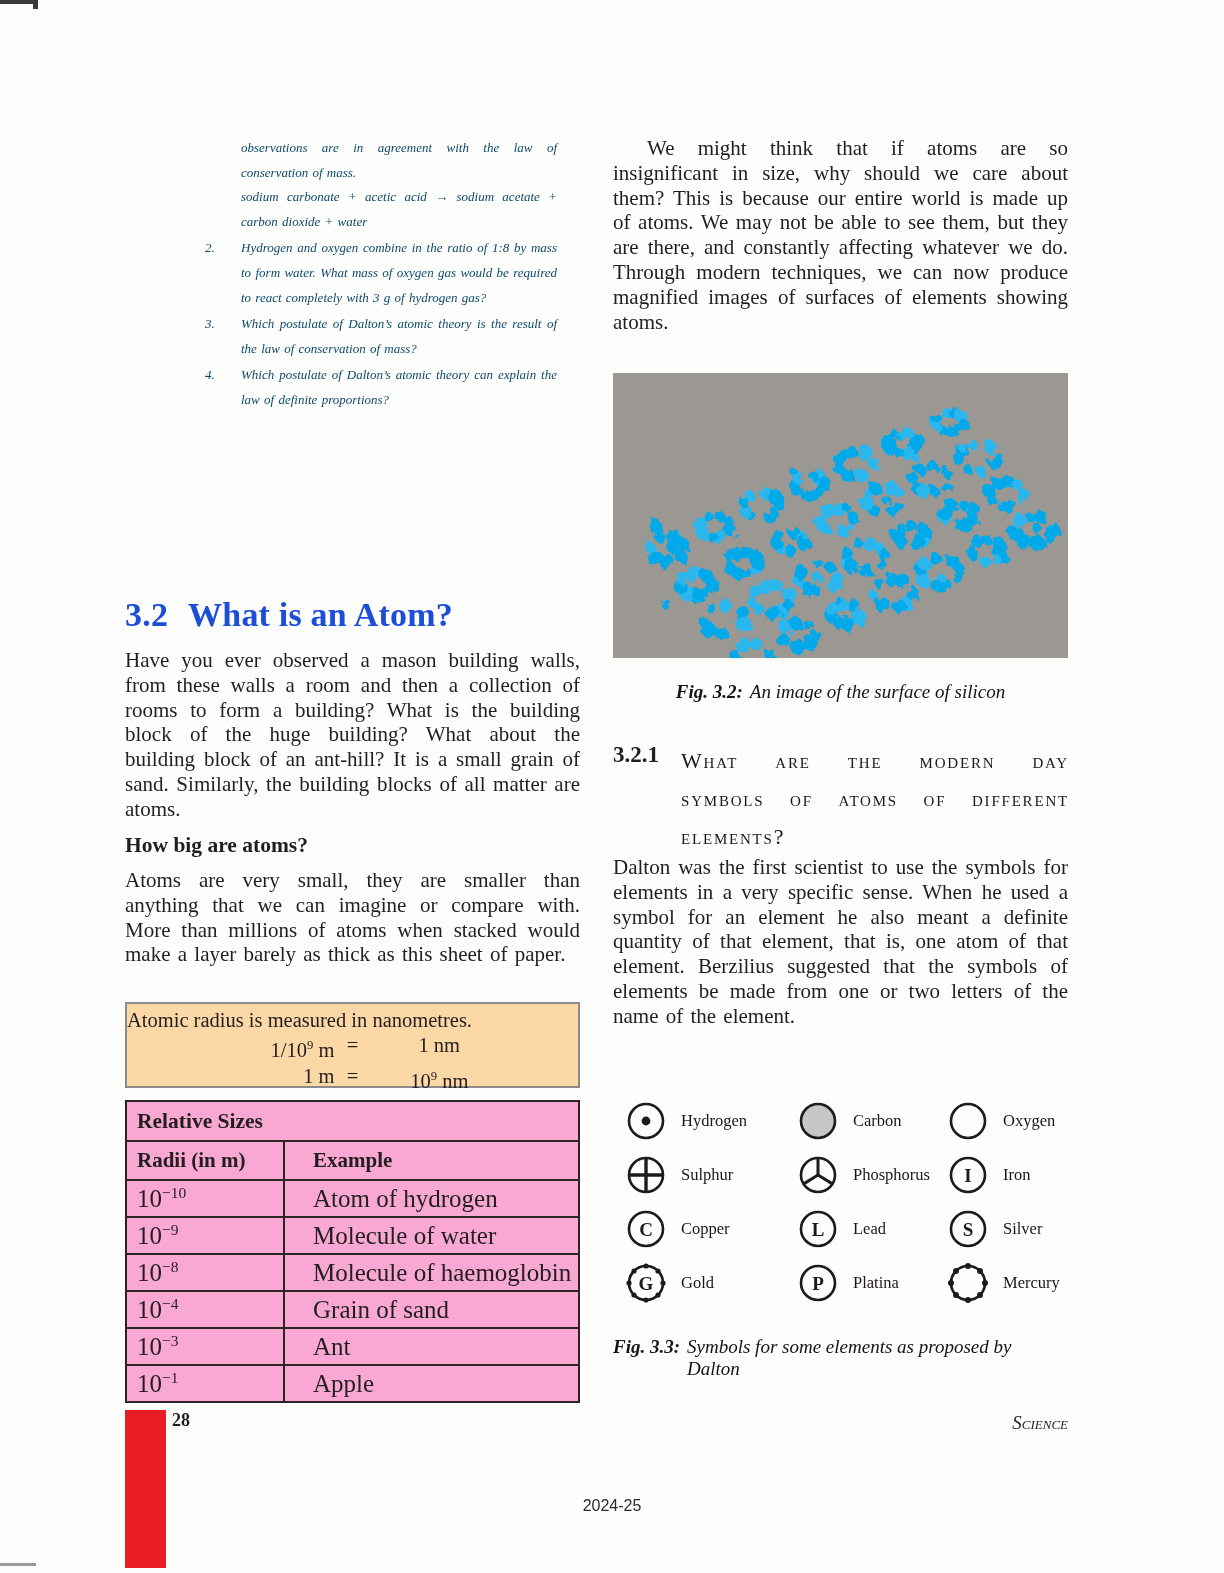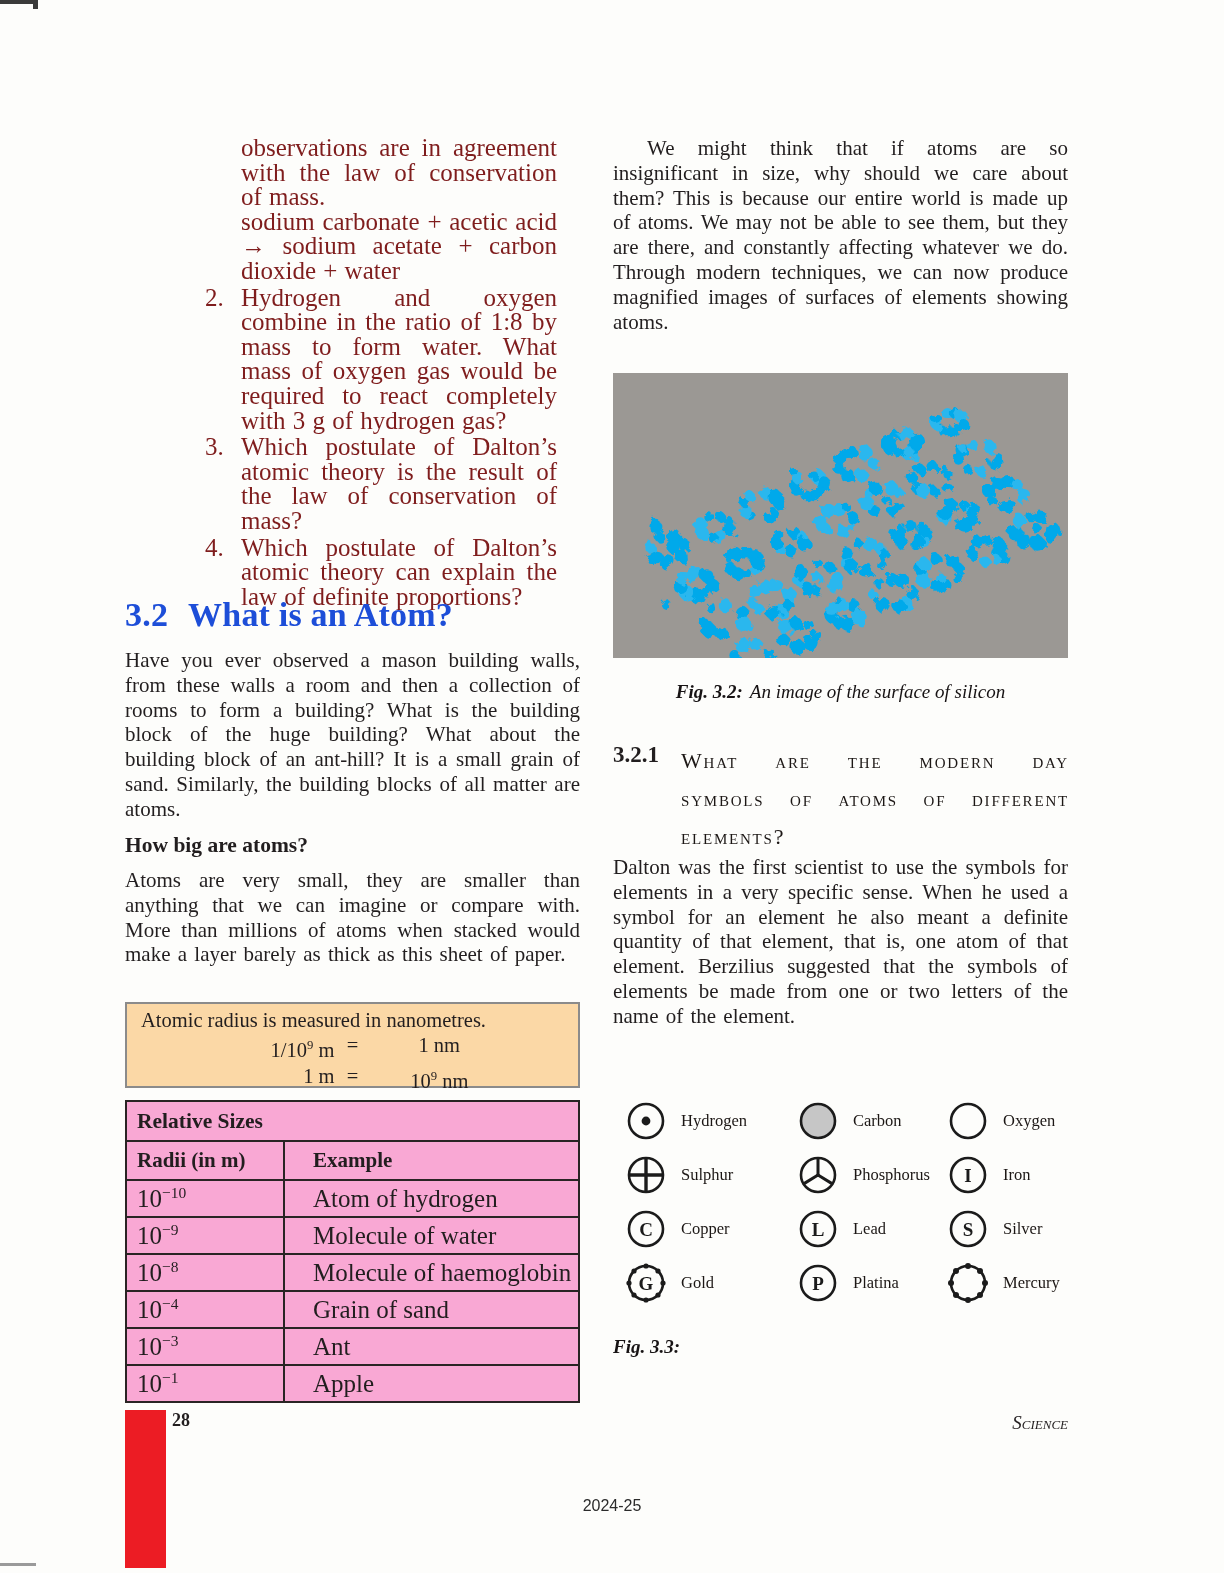--- a/index.html
+++ b/index.html
@@ -16,36 +16,36 @@
   
   .cropmark-h{left:0;top:0;width:38px;height:4px;background:#3a3a3a;}
   .cropmark-t{left:33px;top:0;width:5px;height:9px;background:#3a3a3a;}
   .regmark-bottom{left:0;top:1563px;width:36px;height:3px;background:#9a9a9a;}
 
   
   .left-col-x{left:125px;width:455px;}
   .right-col-x{left:613px;width:455px;}
 
   
-  .qlist{top:136px;color:#7f1d1d;font-size:25px;line-height:24.6px;}
+  .qlist{top:136px;font-style:italic;color:#0c4a6e;font-size:13px;line-height:24.6px;}
   .q-item{position:relative;padding-left:116px;margin-bottom:2px;}
   .q-num{position:absolute;left:80px;top:0;}
   .q-text{display:block;width:316px;text-align:justify;word-spacing:1px;white-space:pre-line;}
 
   
   .h-32{top:596px;font-size:34px;font-weight:bold;color:#1d4ed8;letter-spacing:.2px;}
   .h-32 .sec-num{margin-right:20px;}
   .para{font-size:21px;line-height:24.8px;text-align:justify;word-spacing:2px;}
   .p-left1{top:648px;}
   .h-howbig{top:833px;font-size:21.5px;font-weight:bold;}
   .p-left2{top:868px;}
 
   
   .radius-box{top:1002px;height:86px;background:#FBD8A6;border:2px solid #8b8b8b;box-sizing:border-box;padding:5px 0 0 0;}
-  .radius-box .intro{font-size:20.5px;padding-left:14px;}
+  .radius-box .intro{font-size:20.5px;}
   .eq-row{display:grid;grid-template-columns:1fr 36px 1fr;margin:0 70px;font-size:20.5px;line-height:26px;}
   .eq-row .lhs{text-align:right;}
   .eq-row .sign{text-align:center;}
   .eq-row .rhs{text-align:center;}
   sup{font-size:.62em;}
 
   
   .rel-table{top:1100px;border-collapse:collapse;width:455px;background:#f9a8d4;
              border:2.5px solid #2a2424;table-layout:fixed;}
   .rel-table td,.rel-table th{border:2.5px solid #2a2424;padding:0 0 0 10px;text-align:left;vertical-align:middle;}
@@ -567,18 +567,19 @@
         <circle class="rimdot" cx="9" cy="9" r="3"></circle>
       <circle class="rimdot" cx="21" cy="4" r="3"></circle>
         <circle class="rimdot" cx="33" cy="9" r="3"></circle>
     </svg>
     <span class="el-label">Mercury</span>
   </div>
 </div>
 
 <div class="abs right-col-x caption cap33">
   <span class="cap-label">Fig. 3.3:</span>
+  <span class="cap-text">Symbols for some elements as proposed by Dalton</span>
 </div>
 
 <div class="abs red-bar"></div>
 <div class="abs page-num">28</div>
 <div class="abs brand">Science</div>
 <div class="abs year-line">2024-25</div>
 
 </body></html>

